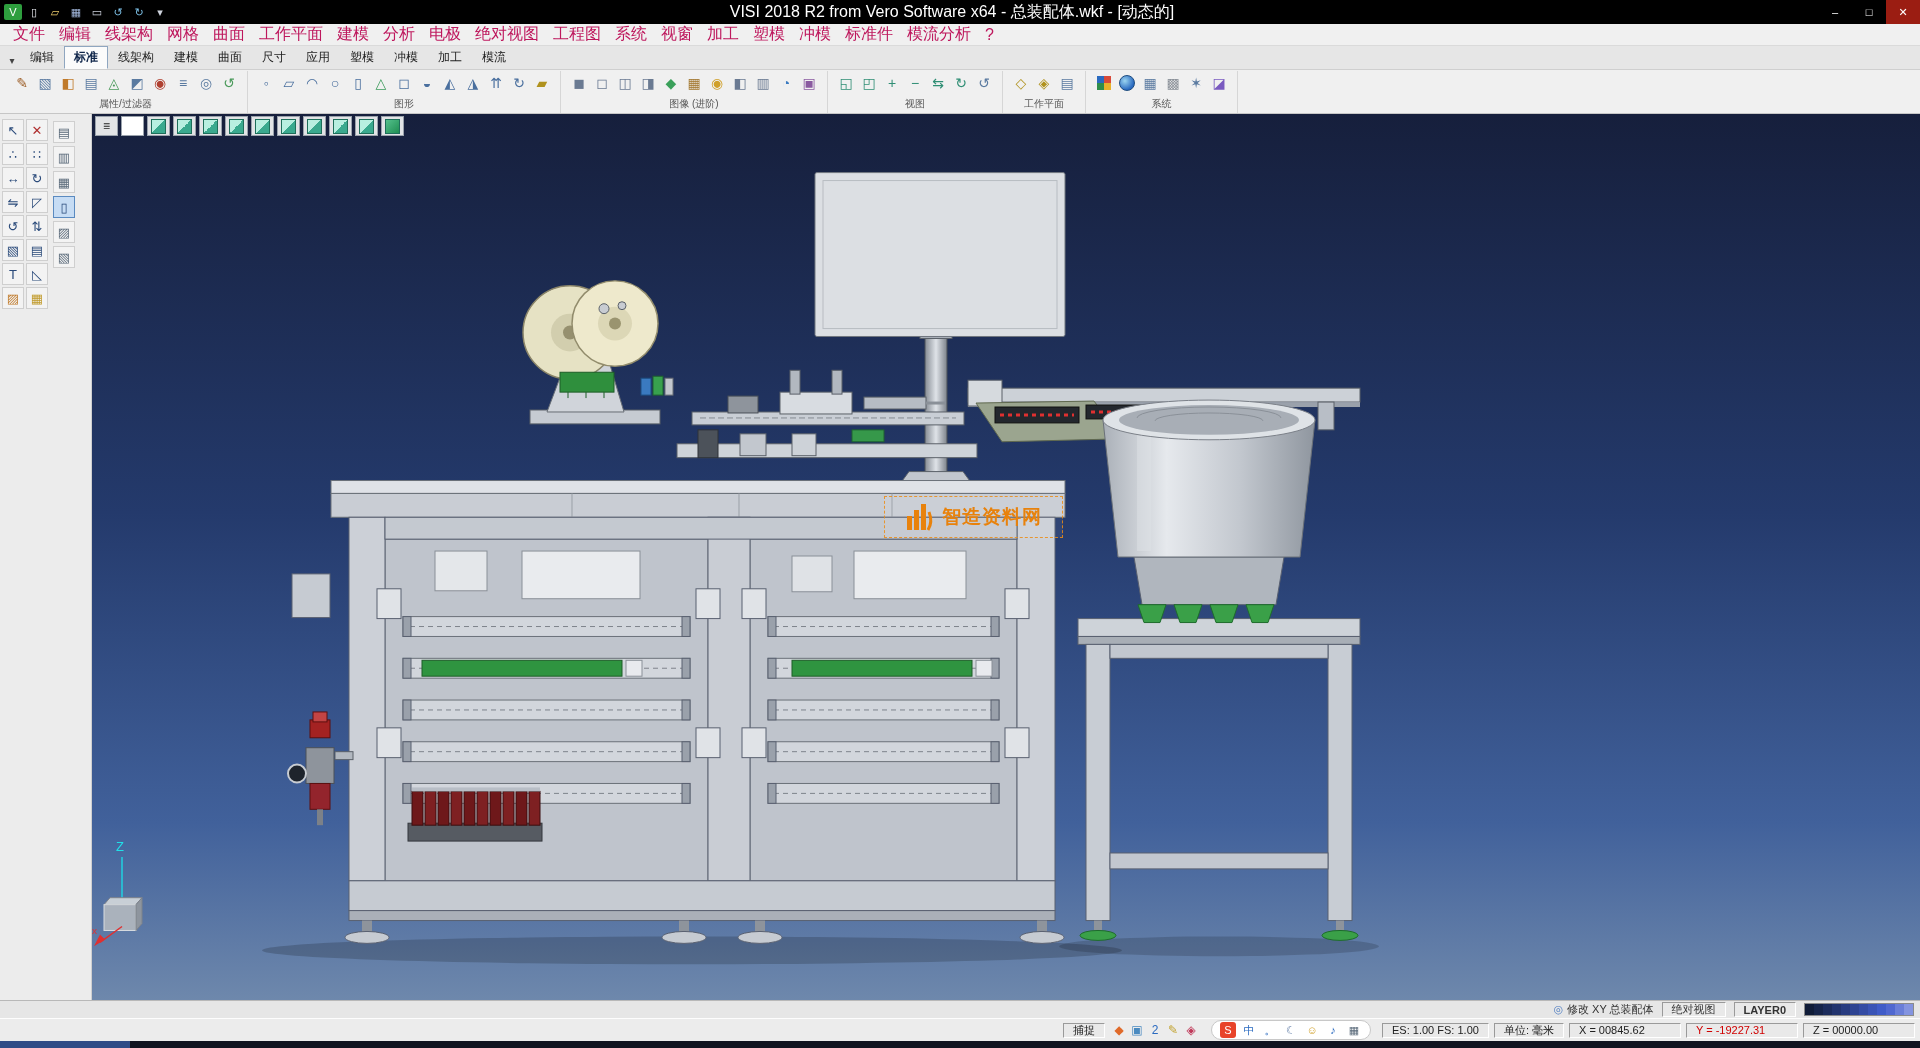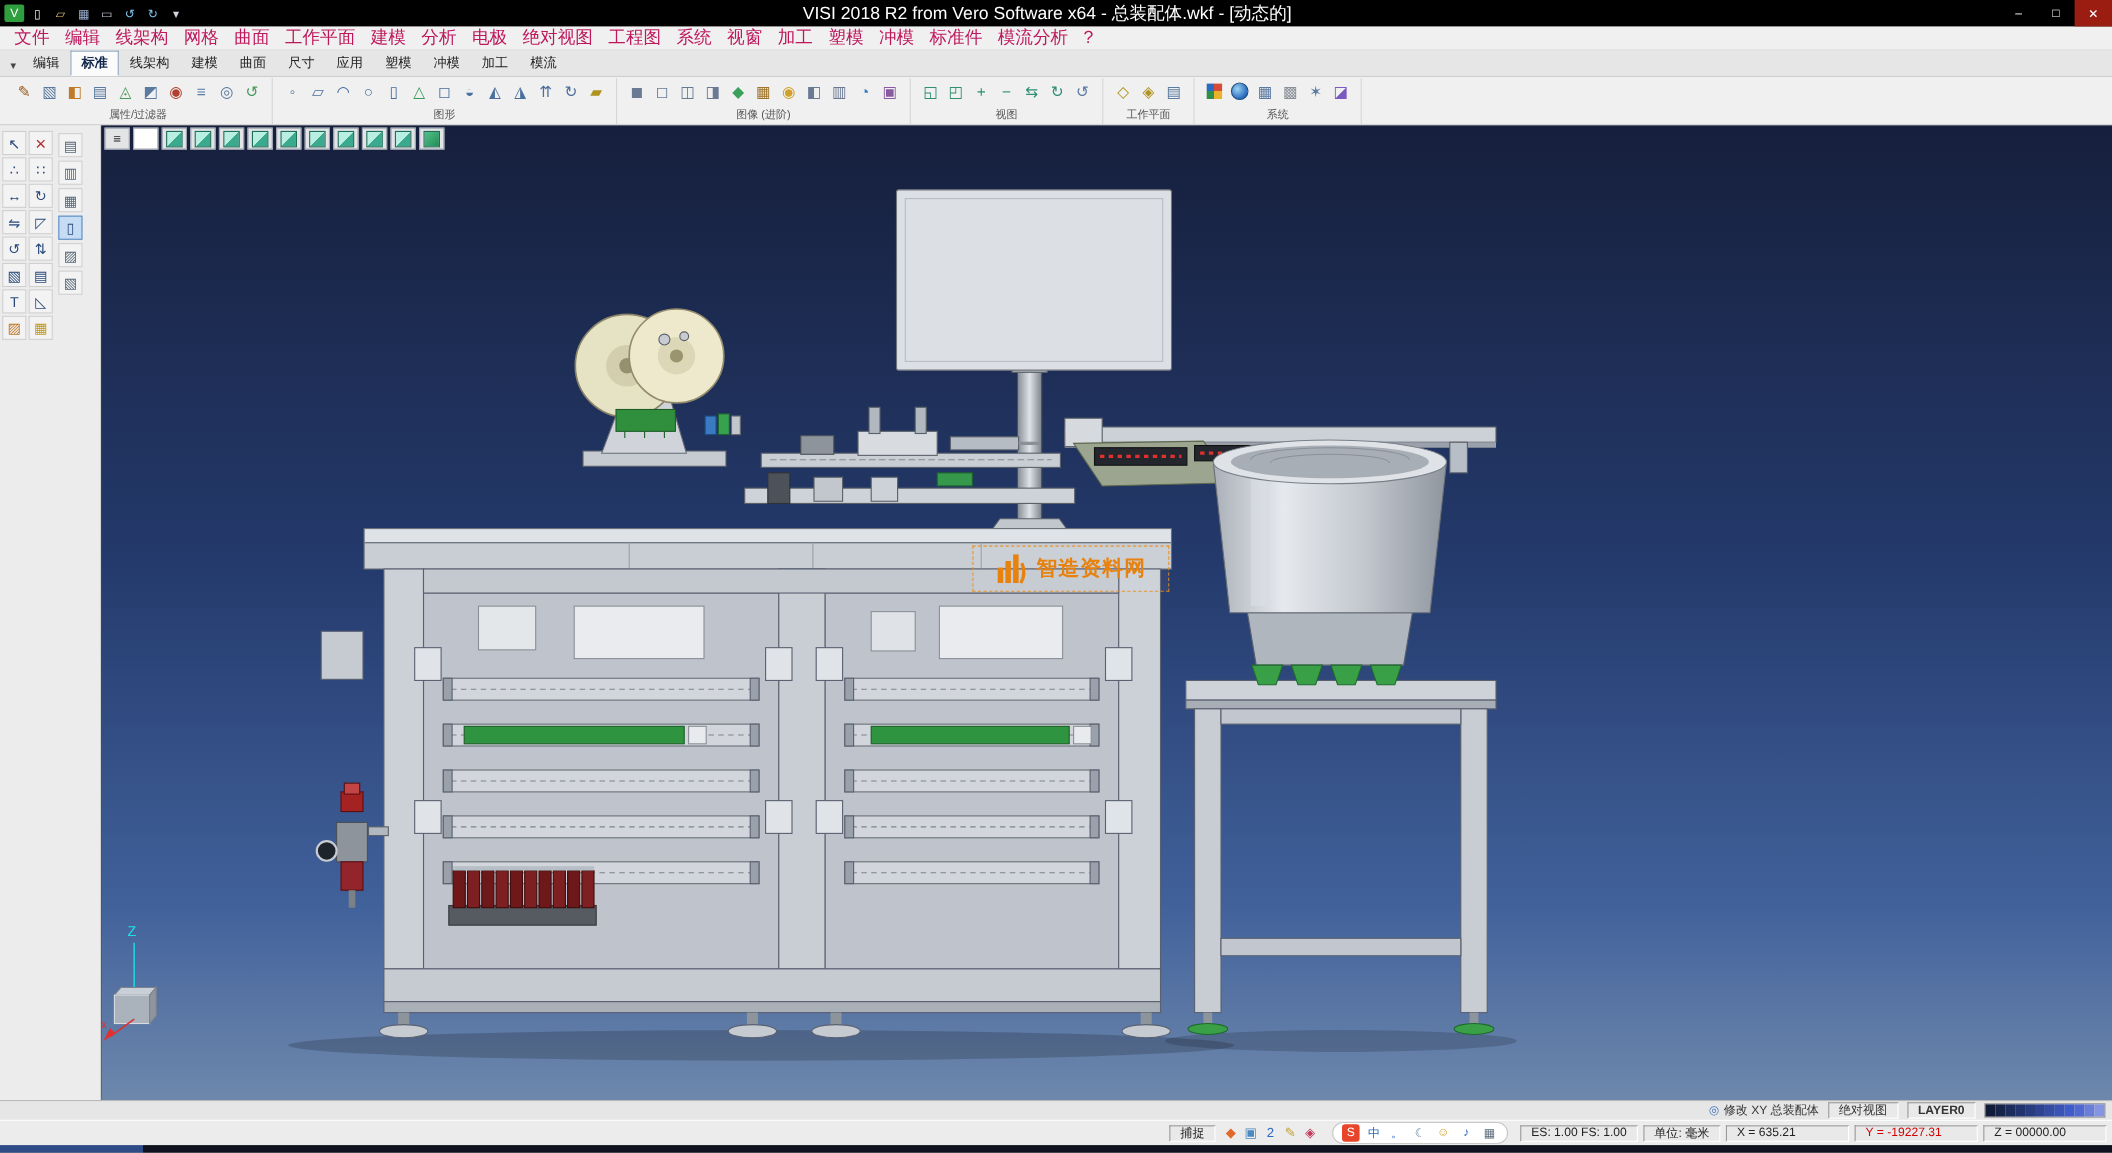--- a/index.html
+++ b/index.html
@@ -543,19 +543,19 @@
         <span class="simeicon" style="color: rgb(255, 255, 255); background: rgb(232, 68, 42);">S</span>
         <span class="simeicon" style="color: rgb(42, 106, 192);">中</span>
         <span class="simeicon" style="color: rgb(42, 106, 192);">。</span>
         <span class="simeicon" style="color: rgb(74, 106, 154);">☾</span>
         <span class="simeicon" style="color: rgb(208, 160, 42);">☺</span>
         <span class="simeicon" style="color: rgb(42, 106, 192);">♪</span>
         <span class="simeicon" style="color: rgb(90, 106, 122);">▦</span>
       </span>
     <span class="cell">ES: 1.00 FS: 1.00</span>
     <span class="cell">单位: 毫米</span>
-    <span class="cell coordcell">X = 635.21</span>
+    <span class="cell coordcell">X = 00845.62</span>
     <span class="cell coordcell coordY">Y = -19227.31</span>
     <span class="cell coordcell">Z = 00000.00</span>
   </div>
 
   <div class="taskstrip"></div>
 </div>
 
 </body></html>

